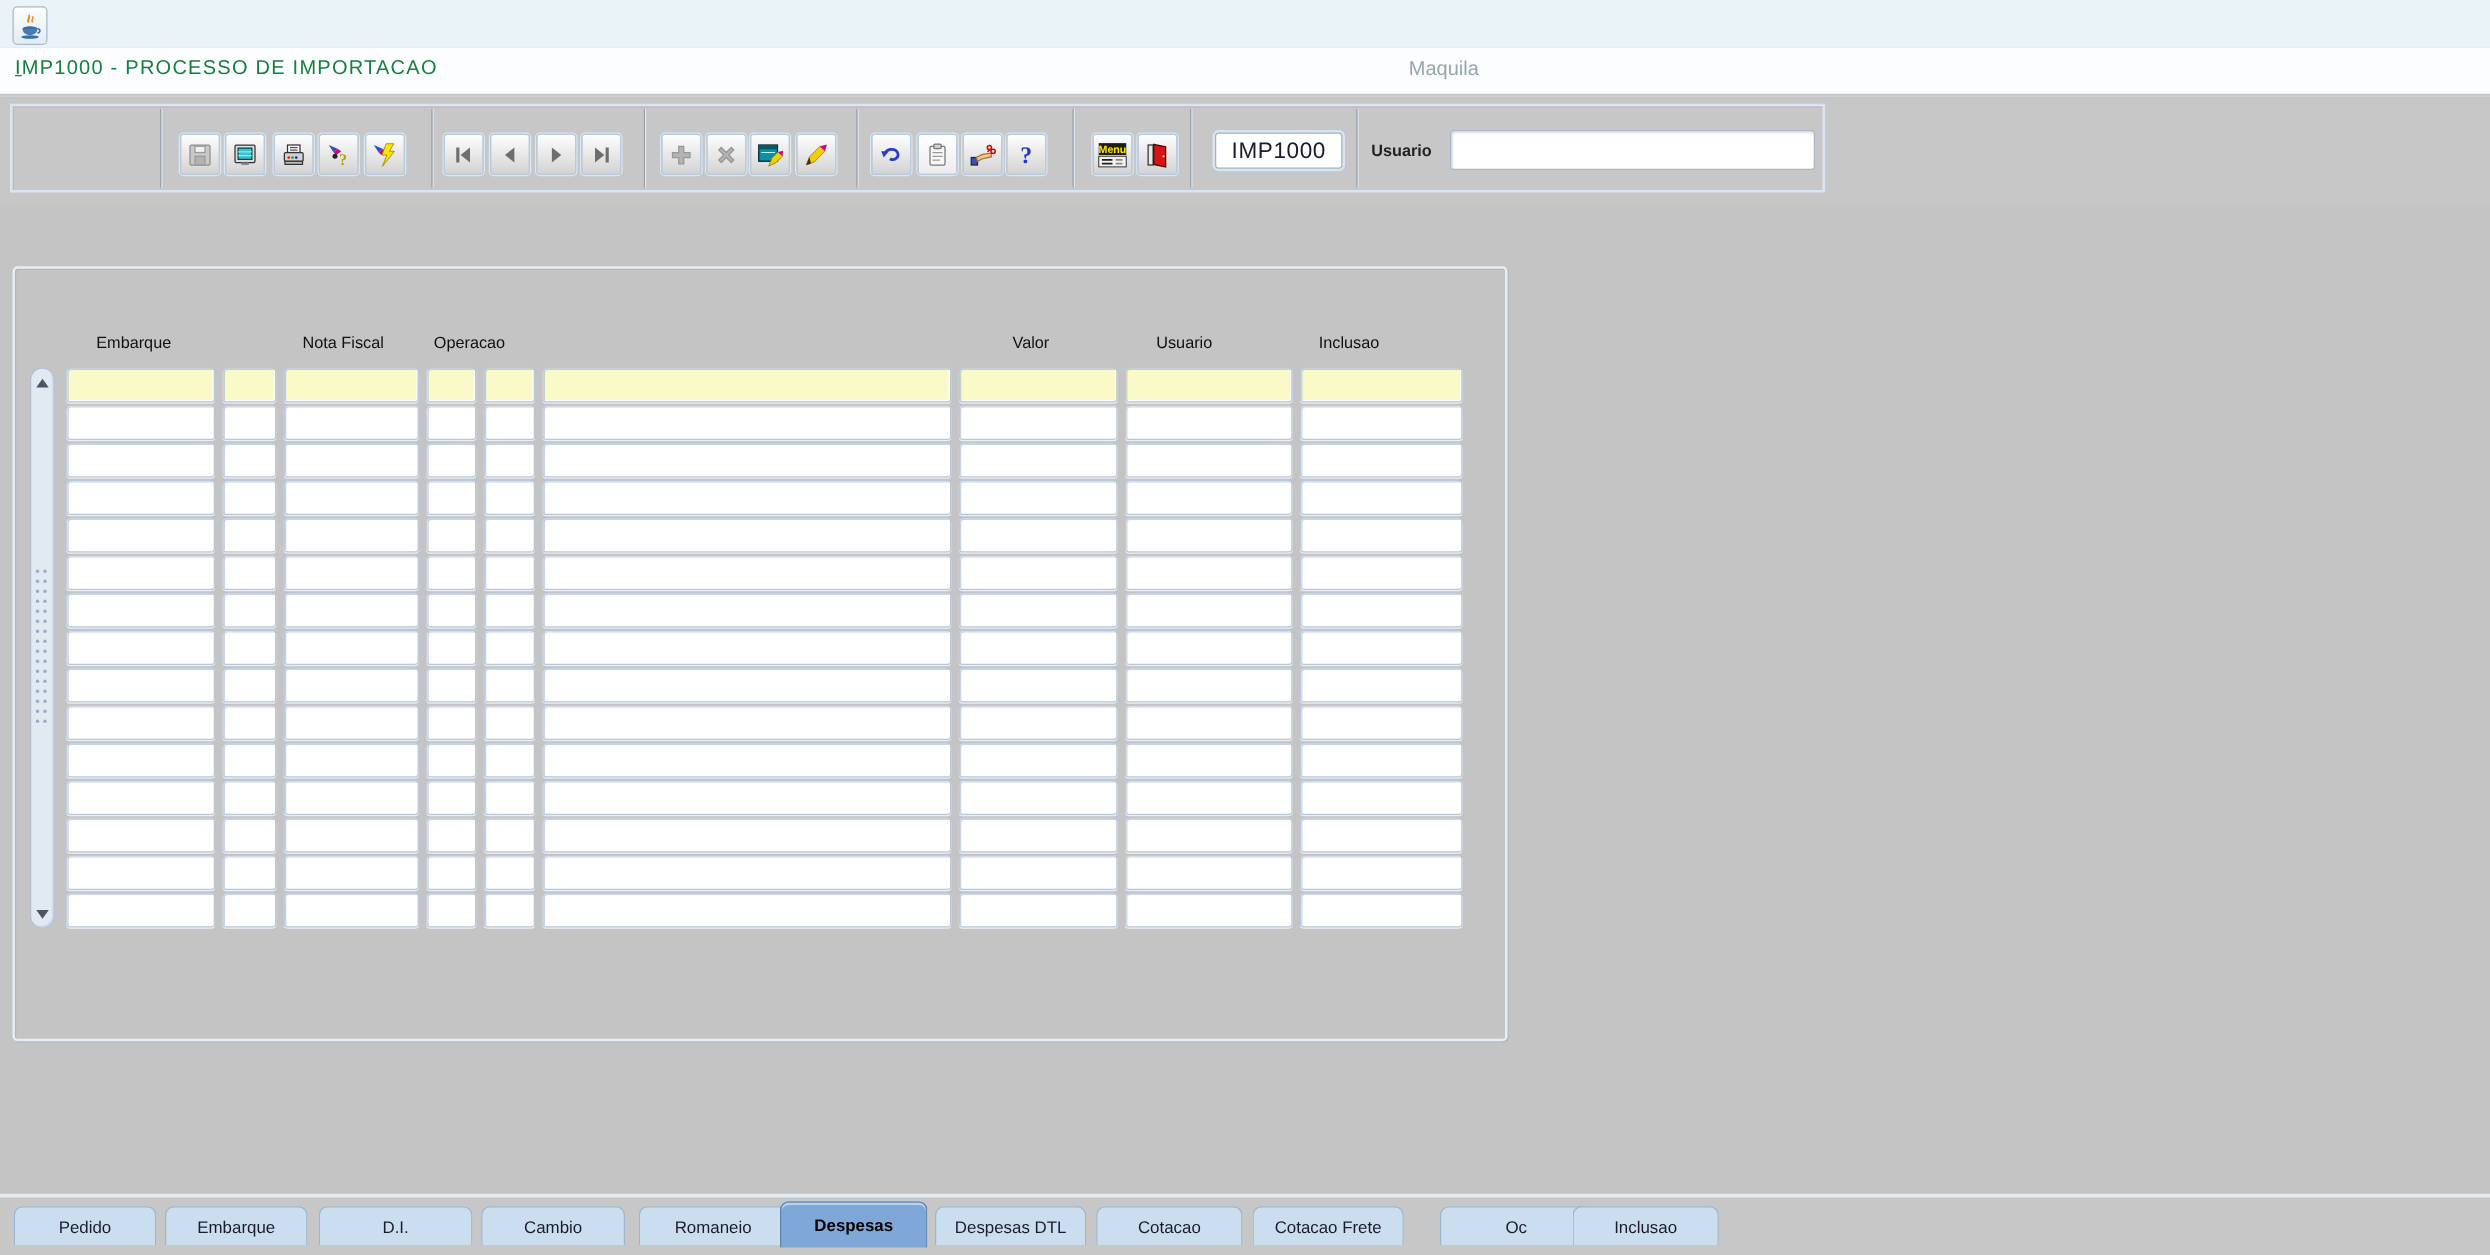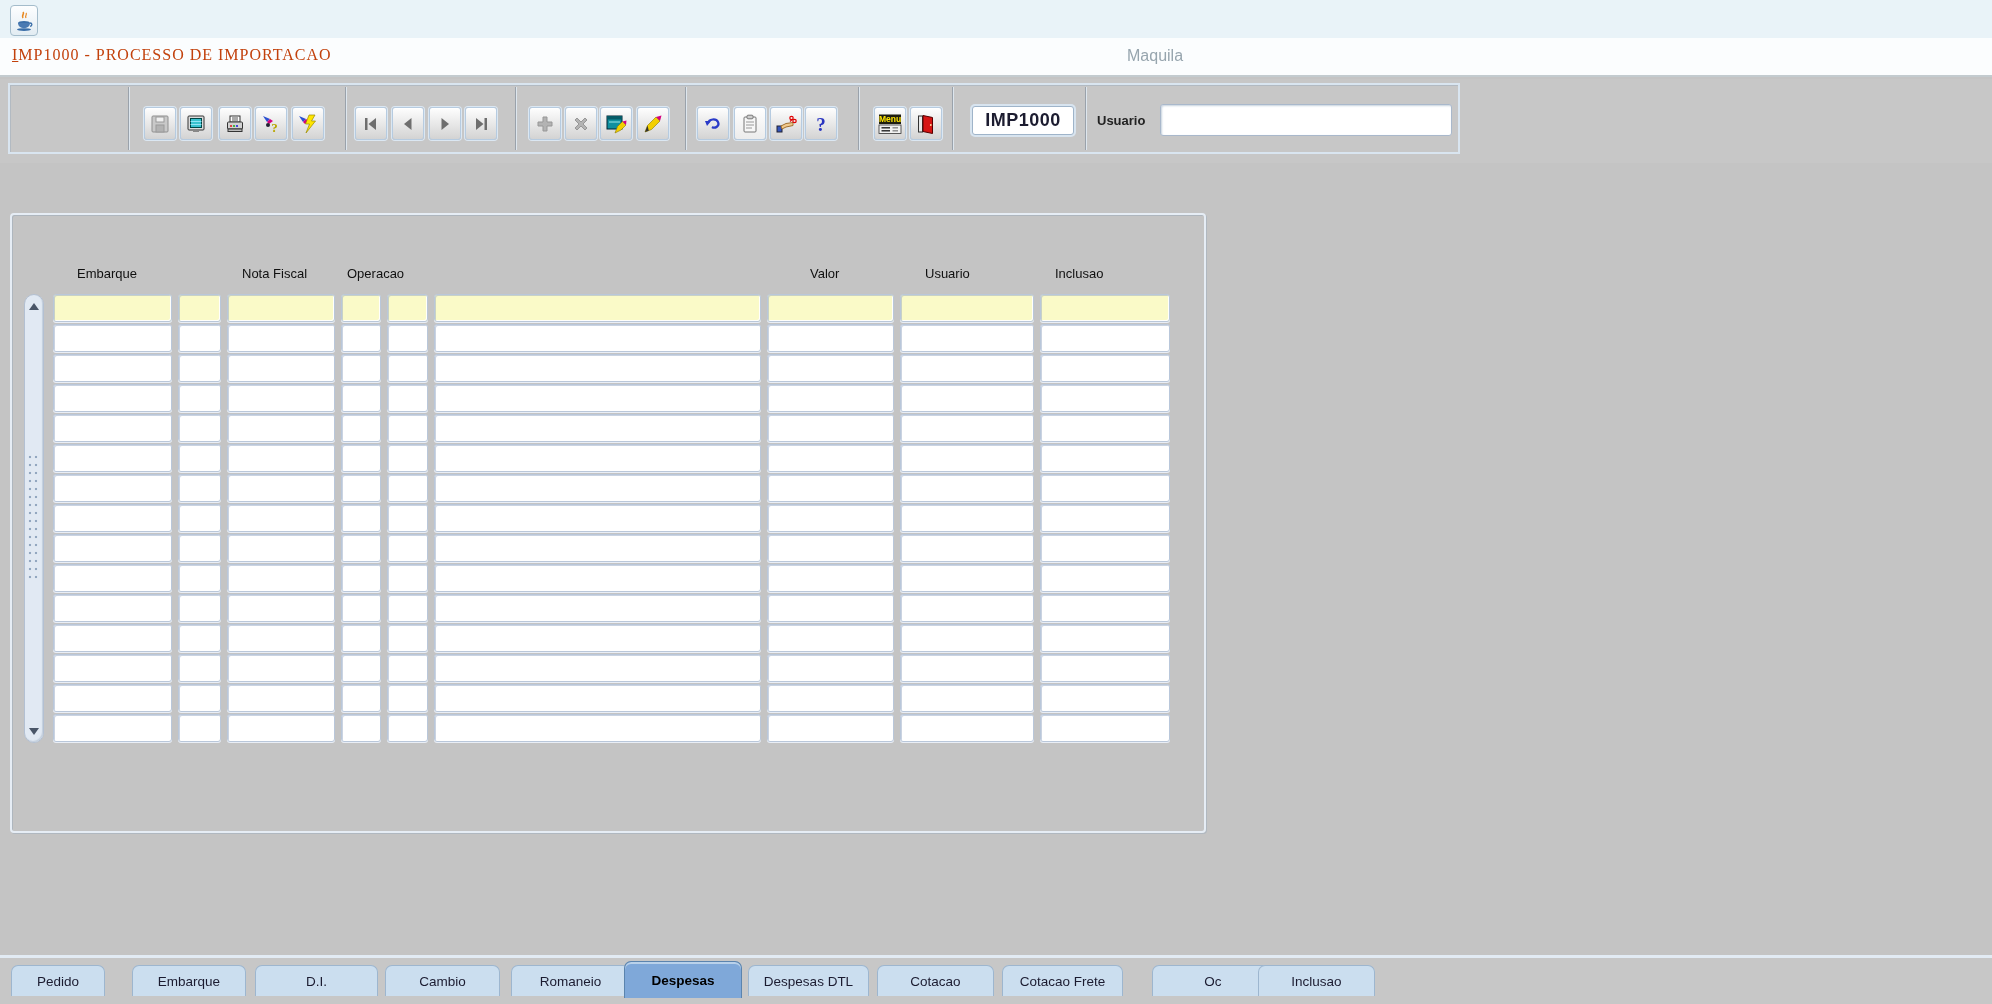--- a/index.html
+++ b/index.html
@@ -12,42 +12,42 @@
   .top-strip { position:absolute; left:0; top:0; width:1992px; height:38px;
     background:var(--top-strip,#e9f3f8); }
   .java-btn { position:absolute; left:10px; top:5px; width:28px; height:31px;
     background:linear-gradient(#fdfeff,#e2ecf2); border:1px solid #a4bccb;
     border-radius:4px; display:flex; align-items:center; justify-content:center; }
 
   
   .menu-bar { position:absolute; left:0; top:38px; width:1992px; height:39px;
     background:var(--menu-bar,#fbfdfe); border-bottom:2px solid #c3cbcf; }
   .menu-title { position:absolute; left:12px; top:8px;
-    font-family:Liberation Serif, serif; font-size:16px; color:#c2410c;
+    font-family:Liberation Sans, sans-serif; font-size:16px; color:#15803d;
     letter-spacing:1px; }
   .menu-title::first-letter { text-decoration:underline; }
   .menu-window { position:absolute; left:1127px; top:9px; font-size:16px;
     color:#97a5ae; }
 
   
   .toolbar-strip { position:absolute; left:0; top:79px; width:1992px; height:84px;
     background:var(--toolbar-bg,#c7c7c7); }
   .toolbar-panel { position:absolute; left:8px; top:4px; width:1452px; height:71px;
     border:2px solid #d9e5f0; box-shadow:inset 1px 1px 0 #b2bac2; }
   .tdiv { position:absolute; top:2px; bottom:2px; width:1px; background:#9aa2ab;
     box-shadow:1px 0 0 #dde6ee; }
   .tbtn { position:absolute; top:22px; width:32px; height:33px; border-radius:3px;
     background:linear-gradient(#fefefe,#d3d3d3); border:1px solid #b6cbe0;
     box-shadow:0 0 0 1px #dbe7f2, inset 0 1px 0 #ffffff;
     display:flex; align-items:center; justify-content:center; cursor:default; }
   .tbtn.lit { background:linear-gradient(#ffffff,#ececec); }
   .module-box { position:absolute; left:962px; top:21px; width:102px; height:29px;
     background:#ffffff; border:1px solid #9fb4c9; border-radius:3px;
     box-shadow:0 0 0 2px #d8e4ef; display:flex; align-items:center;
-    justify-content:center; font-size:18px; font-weight:bold; color:#1c1c30;
+    justify-content:center; font-size:18px; font-weight:normal; color:#1c1c30;
     letter-spacing:.5px; }
   .usuario-label { position:absolute; left:1087px; top:28px; font-size:13px;
     font-weight:bold; color:#222; }
   .usuario-input { position:absolute; left:1150px; top:19px; width:292px; height:32px;
     background:#fff; border:1px solid #a9b8cb; border-radius:3px;
     box-shadow:inset 1px 1px 2px #c7d2de; font-size:14px; padding:0 6px;
     font-family:"Liberation Sans",sans-serif; }
 
   
   .win-titlebar { position:absolute; left:0; top:163px; width:1992px; height:28px;
@@ -94,21 +94,21 @@
   
   .tab-bar { position:absolute; left:0; top:955px; width:1992px; height:49px;
     background:var(--toolbar-bg,#c7c7c7); border-top:3px solid #e2ebf4; }
   .tab { position:absolute; top:7px; height:31px; border-radius:7px 7px 0 0;
     background:var(--tab-inactive,#cbdeef); border:1px solid var(--accent-border,#9db6cf);
     border-bottom:none; font-size:13.5px; color:#1b1b30; display:flex;
     align-items:center; justify-content:center; cursor:default; }
   .tab.active { top:3px; height:37px; background:var(--tab-active,#7fa8d9);
     border-color:#5b84ae; color:#000; font-weight:bold; z-index:5;
     box-shadow:inset 0 2px 0 #b9d1ea; }
-  .tab:nth-child(1){left:11px;width:94px}
+  .tab:nth-child(1){left:11px;width:114px}
   .tab:nth-child(2){left:132px;width:114px}
   .tab:nth-child(3){left:255px;width:123px}
   .tab:nth-child(4){left:385px;width:115px}
   .tab:nth-child(5){left:511px;width:119px}
   .tab:nth-child(6){left:624px;width:118px}
   .tab:nth-child(7){left:748px;width:121px}
   .tab:nth-child(8){left:877px;width:117px}
   .tab:nth-child(9){left:1002px;width:121px}
   .tab:nth-child(10){left:1152px;width:122px}
   .tab:nth-child(11){left:1258px;width:117px}

